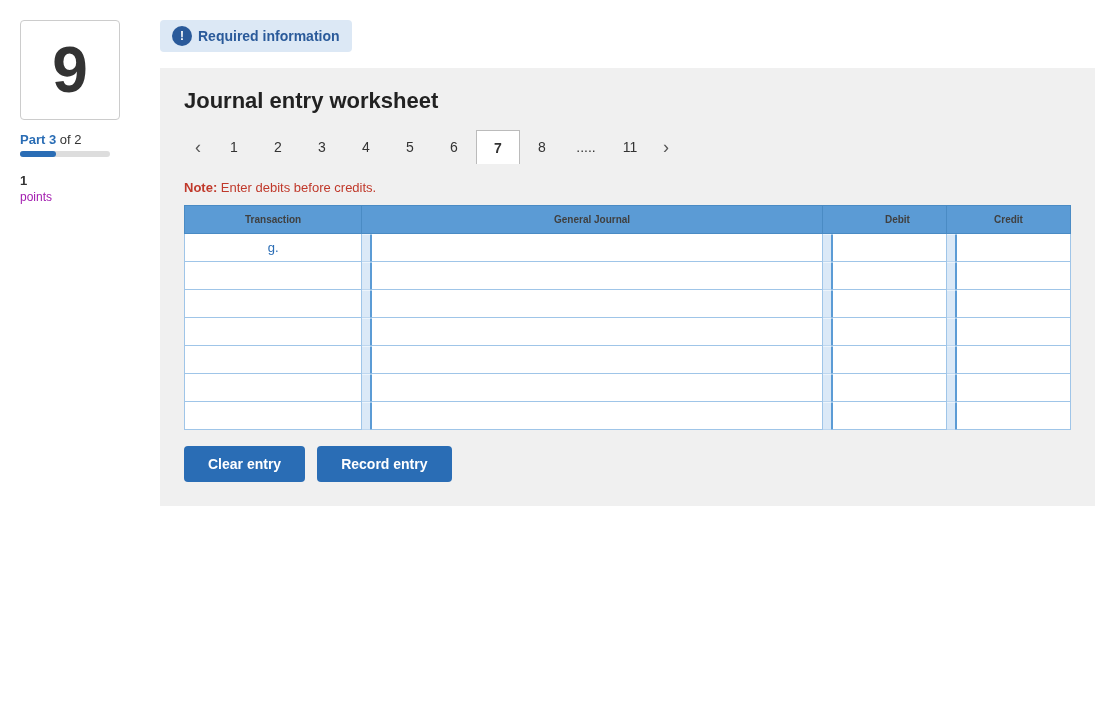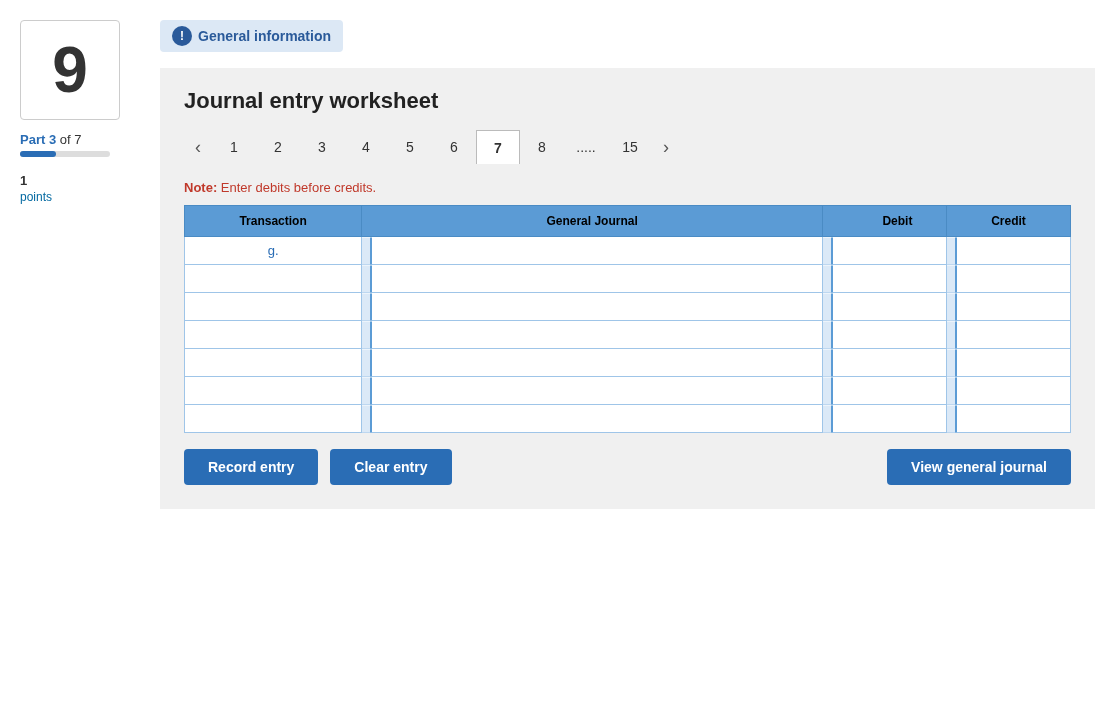--- a/index.html
+++ b/index.html
@@ -54,21 +54,21 @@
       background: #2a6db5;
       border-radius: 3px;
     }
     .points-label {
       font-size: 13px;
       margin-bottom: 2px;
       font-weight: bold;
     }
     .points-sub {
       font-size: 12px;
-      color: #0369a1;
+      color: #a21caf;
       margin-bottom: 20px;
     }
     .sidebar-links {
       display: flex;
       flex-direction: column;
       gap: 4px;
       border: 1px solid #ccc;
       border-radius: 4px;
       padding: 6px 0;
     }
@@ -184,25 +184,25 @@
       font-weight: bold;
     }
     
     .journal-table {
       width: 100%;
       border-collapse: collapse;
       margin-bottom: 16px;
     }
     .journal-table th {
       background: #5b9bd5;
-      color: #000000;
+      color: #404040;
       border: 1px solid #4a8bc4;
       padding: 8px 10px;
       font-weight: bold;
-      font-size: 12px;
+      font-size: 10px;
     }
     .journal-table td {
       background: #fff;
       border: 1px solid #9fc5e8;
       padding: 0;
       height: 28px;
     }
     .journal-table td input {
       width: 100%;
       height: 100%;
@@ -244,54 +244,54 @@
 
 <div class="page-wrapper">
 
   <div class="sidebar">
     <div class="question-number-box">
       <span>9</span>
     </div>
     <div class="part-label">
       <strong>Part</strong>
       <strong>3</strong>
-      <span>of 7</span>
+      <span>of 2</span>
     </div>
     <div class="progress-bar-container">
       <div class="progress-bar-fill"></div>
     </div>
     <div class="points-label">1</div>
     <div class="points-sub">points</div>
   </div>
 
   <div class="main-content">
     
     <div class="required-info-banner">
       <div class="info-icon">
         <span>!</span>
       </div>
-      <span>General information</span>
+      <span>Required information</span>
     </div>
 
     
     <div class="worksheet-container">
       <div class="worksheet-title">Journal entry worksheet</div>
 
       <div class="tab-nav">
         <button class="tab-nav-arrow">‹</button>
         <button class="tab-item">1</button>
         <button class="tab-item">2</button>
         <button class="tab-item">3</button>
         <button class="tab-item">4</button>
         <button class="tab-item">5</button>
         <button class="tab-item">6</button>
         <button class="tab-item active">7</button>
         <button class="tab-item">8</button>
         <button class="tab-item">.....</button>
-        <button class="tab-item">15</button>
+        <button class="tab-item">11</button>
         <button class="tab-nav-arrow">›</button>
       </div>
 
 
       <div class="note-text">
         <strong>Note:</strong>
         <span>Enter debits before credits.</span>
       </div>
 
       <table class="journal-table">
@@ -413,19 +413,18 @@
             </td>
             <td style="position:relative;">
               <span style="position:absolute;left:0;top:50%;transform:translateY(-50%);width:10px;height:100%;background:#dbe9f7;border-right:2px solid #5b9bd5;display:inline-block;"></span>
               <input type="text" style="padding-left: 14px;">
             </td>
           </tr>
         </tbody>
       </table>
 
       <div class="button-row">
+        <button class="btn">Clear entry</button>
         <button class="btn">Record entry</button>
-        <button class="btn">Clear entry</button>
-        <button class="btn btn-right">View general journal</button>
       </div>
     </div>
   </div>
 </div>
 
 </body></html>

